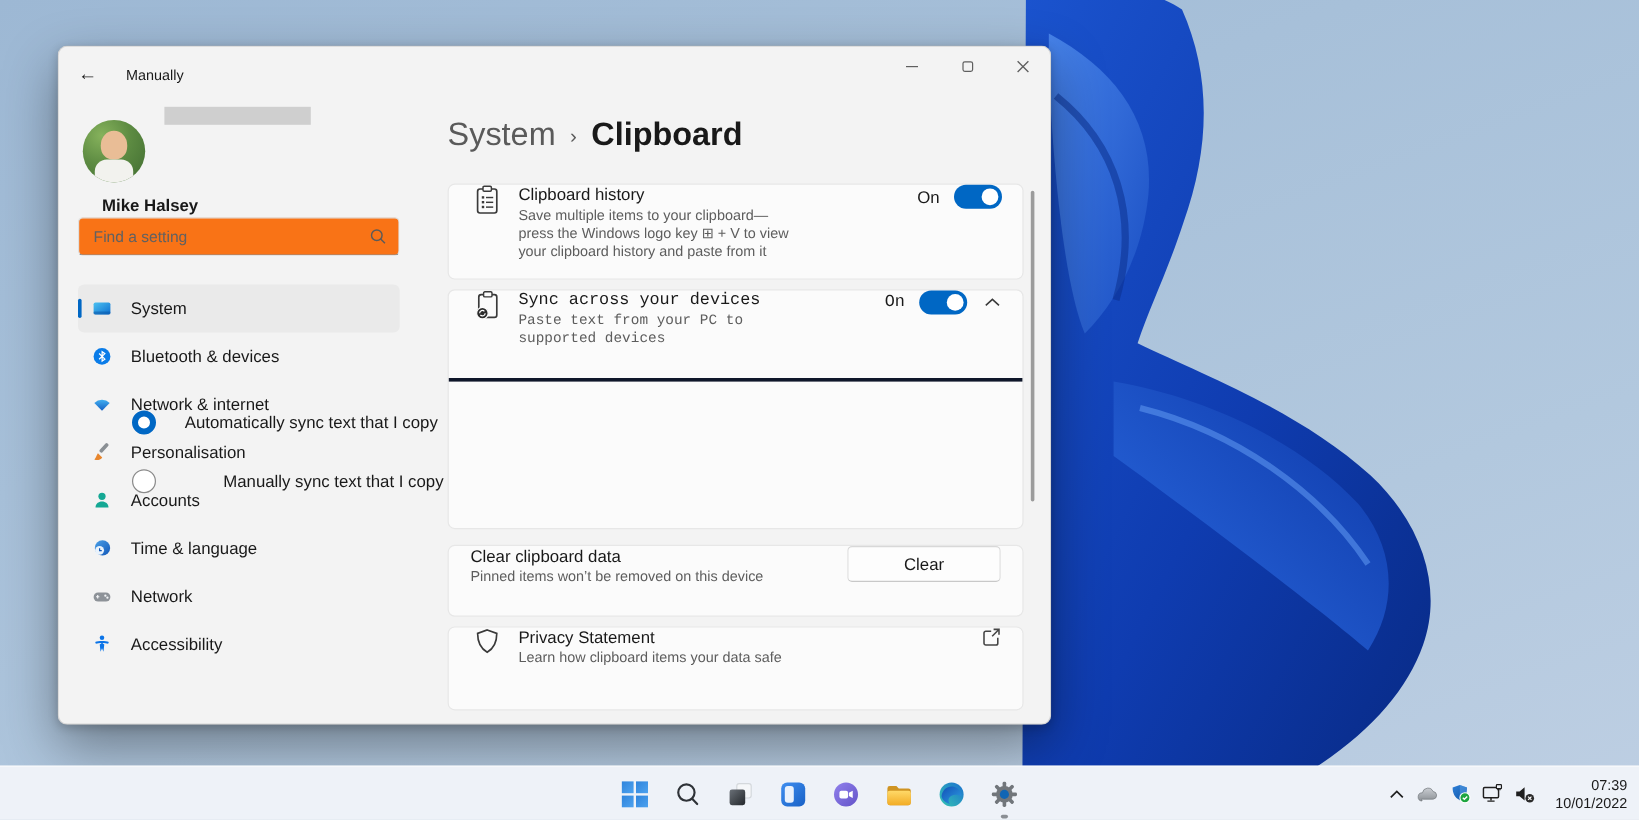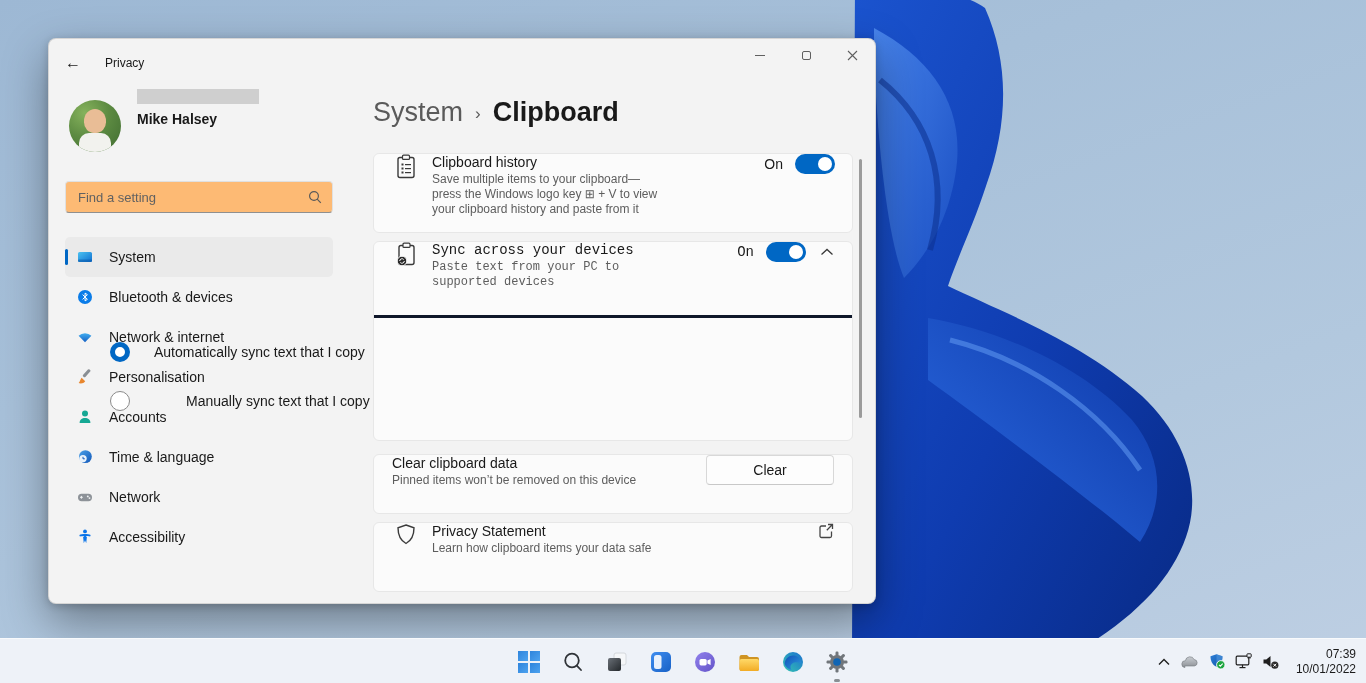--- a/index.html
+++ b/index.html
@@ -20,31 +20,31 @@
   .titlebar-left { position:absolute; left:0; top:0; height:48px; display:flex; align-items:center; }
   .back-btn { width:32px; height:28px; margin-left:8px; display:flex; align-items:center; justify-content:center;
     font-size:16px; color:#191919; border-radius:4px; cursor:default; }
   .win-title { font-size:12px; color:#191919; margin-left:16px; }
   .win-controls { position:absolute; right:0; top:0; display:flex; }
   .win-ctl { width:46px; height:32px; display:flex; align-items:center; justify-content:center; color:#5f5f5f; }
   .min-glyph { width:10px; height:1px; background:#5f5f5f; }
   .max-glyph { width:9px; height:9px; border:1px solid #5f5f5f; border-radius:2px; }
 
   
-  .profile { position:absolute; left:20px; top:61px; display:flex; }
+  .profile { position:absolute; left:20px; top:61px; display:flex;flex-direction:column; }
   .avatar { width:52px; height:52px; border-radius:50%; position:relative; overflow:hidden;
     background:radial-gradient(circle at 30% 25%, #86b25c 0%, #5d8b42 45%, #3f6b30 100%); }
   .avatar::before { content:""; position:absolute; left:15px; top:9px; width:22px; height:24px;
     border-radius:50% 50% 45% 45%; background:#e9bd96; }
   .avatar::after { content:""; position:absolute; left:10px; top:33px; width:32px; height:20px;
     border-radius:10px 10px 0 0; background:#f2f2ee; }
   .profile-name { font-size:14px; font-weight:bold; color:#191919; margin-left:16px; margin-top:11px; }
   .redacted { position:absolute; left:88px; top:50px; width:122px; height:15px; background:#cfcfcf; }
 
-  .searchbox { position:absolute; left:16px; top:142px; width:268px; height:32px; background:#fdba74;
+  .searchbox { position:absolute; left:16px; top:142px; width:268px; height:32px; background:#f97316;
     border:1px solid #e0e0e0; border-bottom:1px solid #8f8f8f; border-radius:4px;
     display:flex; align-items:center; }
   .searchbox input { border:none; outline:none; background:transparent; flex:1; margin-left:12px;
     font-size:13px; color:#454545; font-family:"Liberation Sans",sans-serif; }
   .searchbox input::placeholder { color:#616161; }
   .search-glyph { margin-right:10px; display:flex; }
 
   .nav { position:absolute; left:16px; top:198px; width:268px; }
   .nav-item { position:relative; height:40px; display:flex; align-items:center; border-radius:5px;
     padding-left:12px; }
@@ -141,21 +141,21 @@
     <path fill="url(#gb3)" opacity=".9" d="M 928 318 C 1000 330 1082 366 1132 420 C 1162 456 1166 502 1140 542 C 1098 506 1000 432 928 380 Z"></path>
     <path fill="none" stroke="#0b2f8e" stroke-width="6" opacity=".55" d="M 880 80 C 930 120 950 180 930 250"></path>
     <path fill="none" stroke="#5b95ee" stroke-width="5" opacity=".6" d="M 950 340 C 1030 360 1100 410 1140 470"></path>
   </svg>
 </div>
 
 <div id="win">
 
   <div class="titlebar-left">
     <div class="back-btn">←</div>
-    <div class="win-title">Privacy</div>
+    <div class="win-title">Manually</div>
   </div>
   <div class="win-controls">
     <div class="win-ctl">
         <div class="min-glyph"></div>
       </div>
     <div class="win-ctl">
         <div class="max-glyph"></div>
       </div>
     <div class="win-ctl">
       <svg width="11" height="11" viewBox="0 0 11 11">

